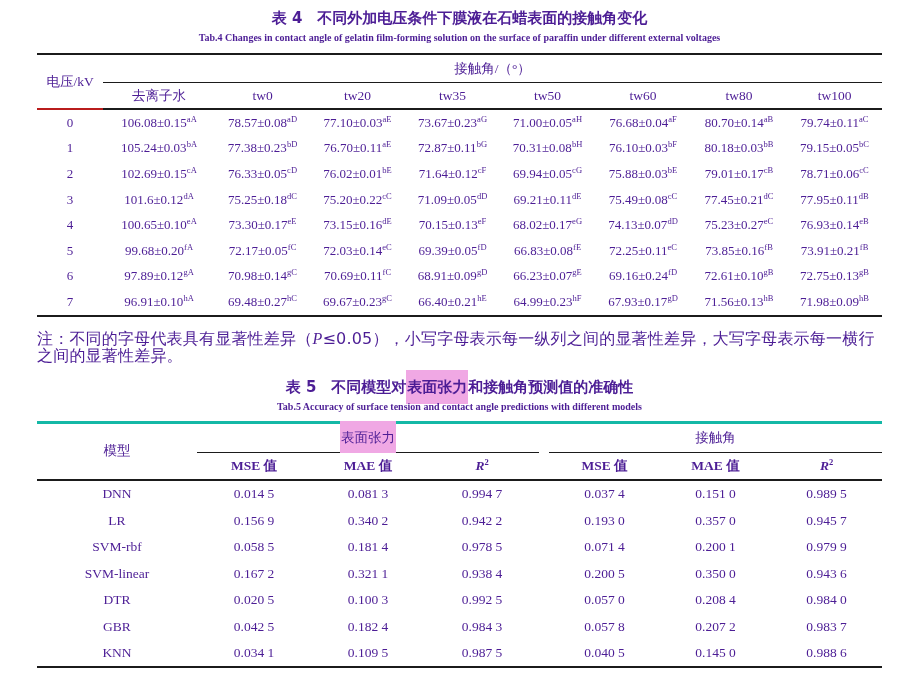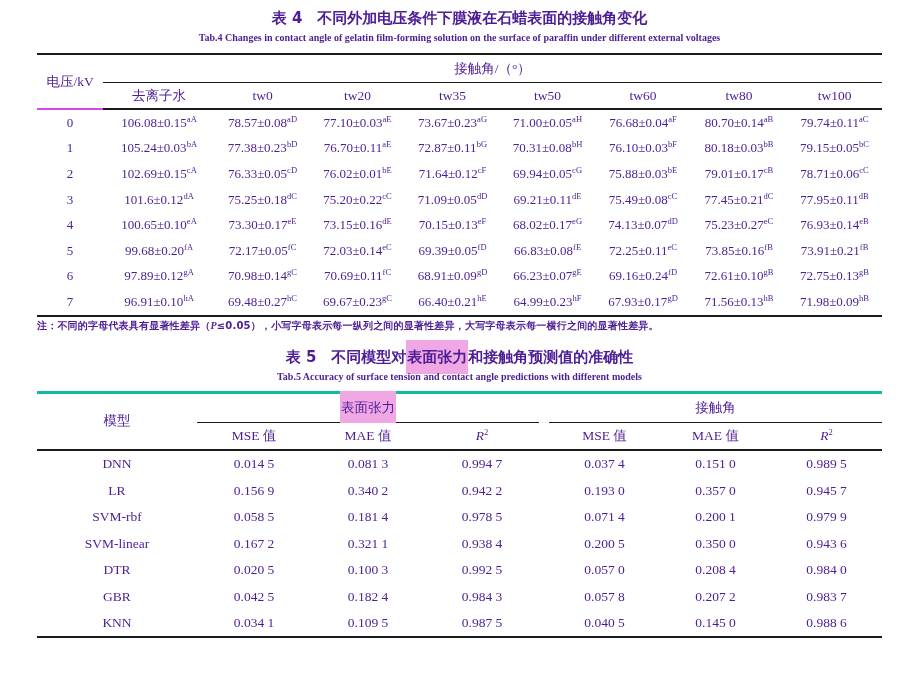--- a/index.html
+++ b/index.html
@@ -14,37 +14,37 @@
   .title-en { text-align:center; font-weight:bold; font-size:10px; line-height:18px; margin-top:1px; }
   .hl { background:#f0a8e4; padding:8px 1px; }
 
   table { border-collapse:collapse; width:100%; table-layout:fixed; }
   th, td { font-weight:normal; text-align:center; vertical-align:middle; padding:0; }
 
   
   #table4 { margin-top:6px; border-top:2px solid #1b1b1b; border-bottom:2px solid #1b1b1b; font-size:13px; }
   #table4 thead th { font-size:13.5px;font-family:Liberation Serif, serif; }
   #table4 .group-th { border-bottom:1px solid #1b1b1b; height:27px; }
-  #table4 .volt-th { border-bottom:2px solid #d946ef;text-align:center; }
+  #table4 .volt-th { border-bottom:2px solid #b91c1c;text-align:center; }
   #table4 thead tr.sub th { border-bottom:2px solid #1b1b1b; height:25px; }
   #table4 tbody td { height:25.6px; }
   sup { font-size:8.5px; line-height:0; }
 
-  .note { font-size:10px; line-height:17px; letter-spacing:0.2px;
-    font-family:"DejaVu Sans","Liberation Sans",sans-serif;font-weight:bold; }
+  .note { font-size:16px; margin-top:13px; line-height:17px; letter-spacing:0.2px;
+    font-family:"DejaVu Sans","Liberation Sans",sans-serif; }
   .note i { font-family:"Liberation Serif",serif; }
 
   
   .t5-titles { margin-top:14px; }
   #table5 { margin-top:5px; border-top:3px solid #14b8a6; border-bottom:2px solid #1b1b1b; font-size:13.5px; }
   #table5 .group-th { border-bottom:1px solid #1b1b1b; height:28px;
     font-family:"DejaVu Sans","Liberation Sans",sans-serif; }
   #table5 .model-th { border-bottom:2px solid #1b1b1b;
     font-family:"DejaVu Sans","Liberation Sans",sans-serif; }
-  #table5 thead tr.sub th { border-bottom:2px solid #1b1b1b; height:26px; }
+  #table5 thead tr.sub th { border-bottom:2px solid #1b1b1b; height:26px;font-weight:bold; }
   #table5 tbody td { height:26.5px; }
   #table5 .spacer { border-bottom-style:none; }
   #table5 thead tr.sub th.spacer { border-bottom:2px solid #1b1b1b; }
   i.rvar { font-family:"Liberation Serif",serif; }
 </style>
 </head>
 <body>
 
 <div class="page">
   <div class="content">

